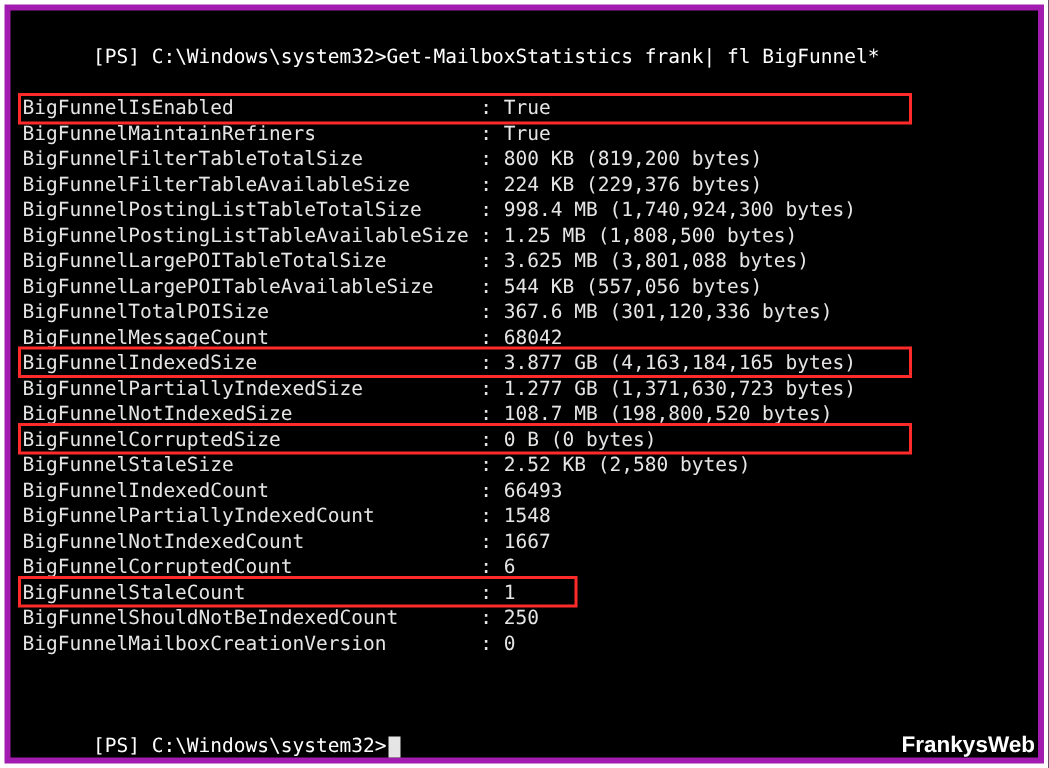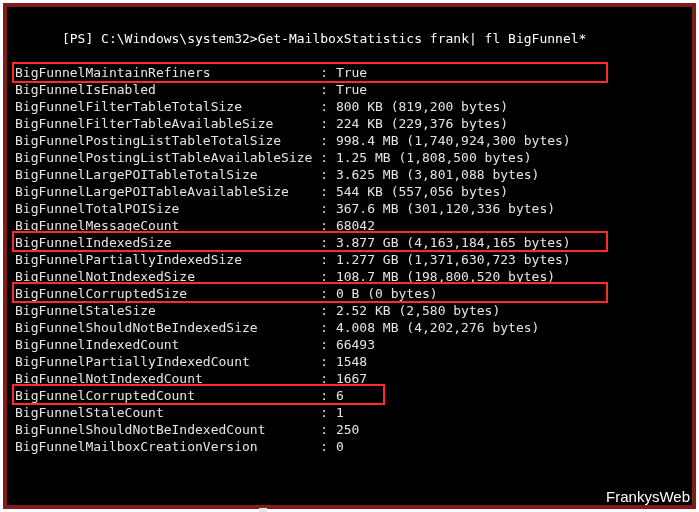--- a/index.html
+++ b/index.html
@@ -10,21 +10,21 @@
     height: 512px;
     overflow: hidden;
     font-family: "Lucida Console", "Consolas", monospace;
     font-size: 13px;
     color: #e5e5e5;
   }
   .screen {
     position: relative;
     width: 699px;
     height: 512px;
-    background: #7f1d1d;
+    background: #a21caf;
     border: 3px solid #ffffff;
     box-sizing: border-box;
   }
   .inner {
     position: absolute;
     top: 4px;
     left: 4px;
     right: 4px;
     bottom: 4px;
     background: #000;
@@ -51,21 +51,21 @@
     box-sizing: border-box;
     pointer-events: none;
   }
   .watermark {
     position: absolute;
     right: 6px;
     bottom: 4px;
     color: #ffffff;
     font-size: 15px;
     font-family: "Segoe UI", Arial, sans-serif;
-    font-weight: 400;
+    font-weight: 700;
   }
   .cursor {
     display: inline-block;
     width: 8px; height: 14px;
     background: #e5e5e5;
     vertical-align: text-bottom;
     margin-left: 1px;
   }
 </style>
 </head>
@@ -75,36 +75,35 @@
   <div class="inner">
 
     <div class="line">
       <span class="prompt-prefix">[PS] C:\Windows\system32&gt;</span><span class="prompt-cmd">Get-MailboxStatistics frank| fl BigFunnel*</span>
     </div>
 
     <div class="gap"></div>
     <div class="gap"></div>
 
     <div id="rows-container">
+        <div class="row">BigFunnelIsEnabled                     : True</div>
         <div class="row">BigFunnelMaintainRefiners              : True</div>
-        <div class="row">BigFunnelIsEnabled                     : True</div>
         <div class="row">BigFunnelFilterTableTotalSize          : 800 KB (819,200 bytes)</div>
         <div class="row">BigFunnelFilterTableAvailableSize      : 224 KB (229,376 bytes)</div>
         <div class="row">BigFunnelPostingListTableTotalSize     : 998.4 MB (1,740,924,300 bytes)</div>
         <div class="row">BigFunnelPostingListTableAvailableSize : 1.25 MB (1,808,500 bytes)</div>
         <div class="row">BigFunnelLargePOITableTotalSize        : 3.625 MB (3,801,088 bytes)</div>
         <div class="row">BigFunnelLargePOITableAvailableSize    : 544 KB (557,056 bytes)</div>
         <div class="row">BigFunnelTotalPOISize                  : 367.6 MB (301,120,336 bytes)</div>
         <div class="row">BigFunnelMessageCount                  : 68042</div>
         <div class="row">BigFunnelIndexedSize                   : 3.877 GB (4,163,184,165 bytes)</div>
         <div class="row">BigFunnelPartiallyIndexedSize          : 1.277 GB (1,371,630,723 bytes)</div>
         <div class="row">BigFunnelNotIndexedSize                : 108.7 MB (198,800,520 bytes)</div>
         <div class="row">BigFunnelCorruptedSize                 : 0 B (0 bytes)</div>
         <div class="row">BigFunnelStaleSize                     : 2.52 KB (2,580 bytes)</div>
-        <div class="row">BigFunnelShouldNotBeIndexedSize        : 4.008 MB (4,202,276 bytes)</div>
         <div class="row">BigFunnelIndexedCount                  : 66493</div>
         <div class="row">BigFunnelPartiallyIndexedCount         : 1548</div>
         <div class="row">BigFunnelNotIndexedCount               : 1667</div>
         <div class="row">BigFunnelCorruptedCount                : 6</div>
         <div class="row">BigFunnelStaleCount                    : 1</div>
         <div class="row">BigFunnelShouldNotBeIndexedCount       : 250</div>
         <div class="row">BigFunnelMailboxCreationVersion        : 0</div>
       </div>
 
     <div class="gap"></div>

